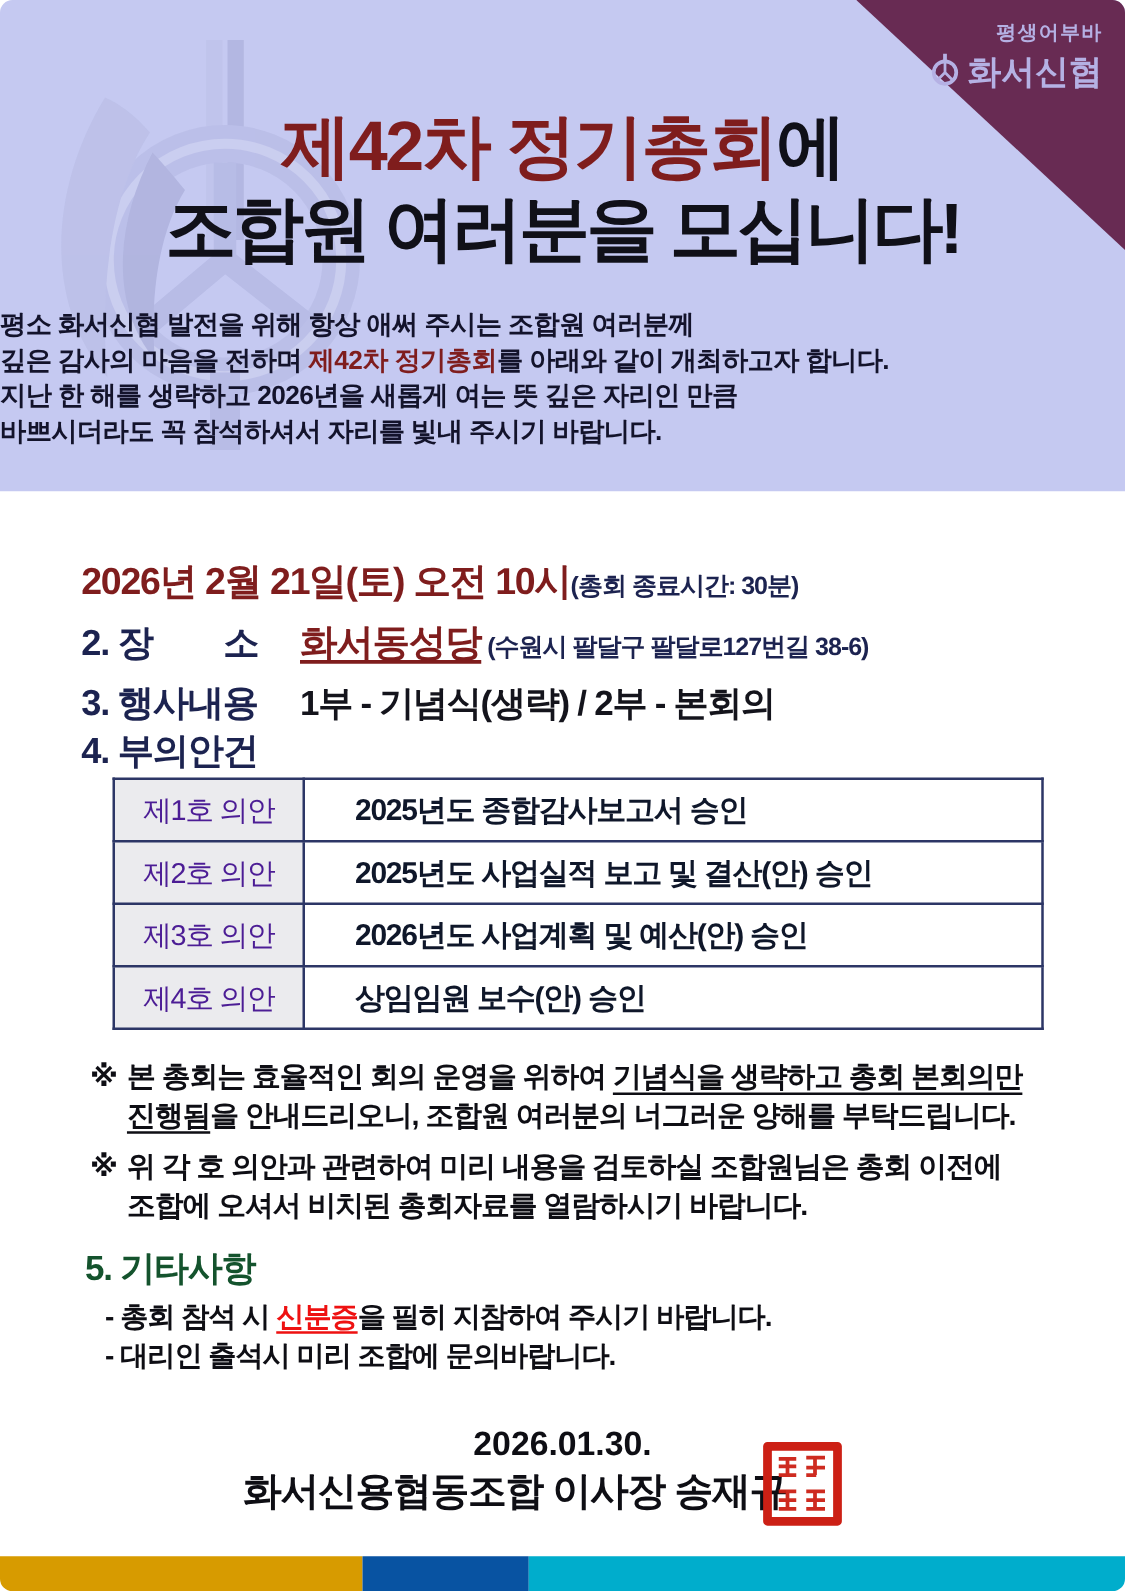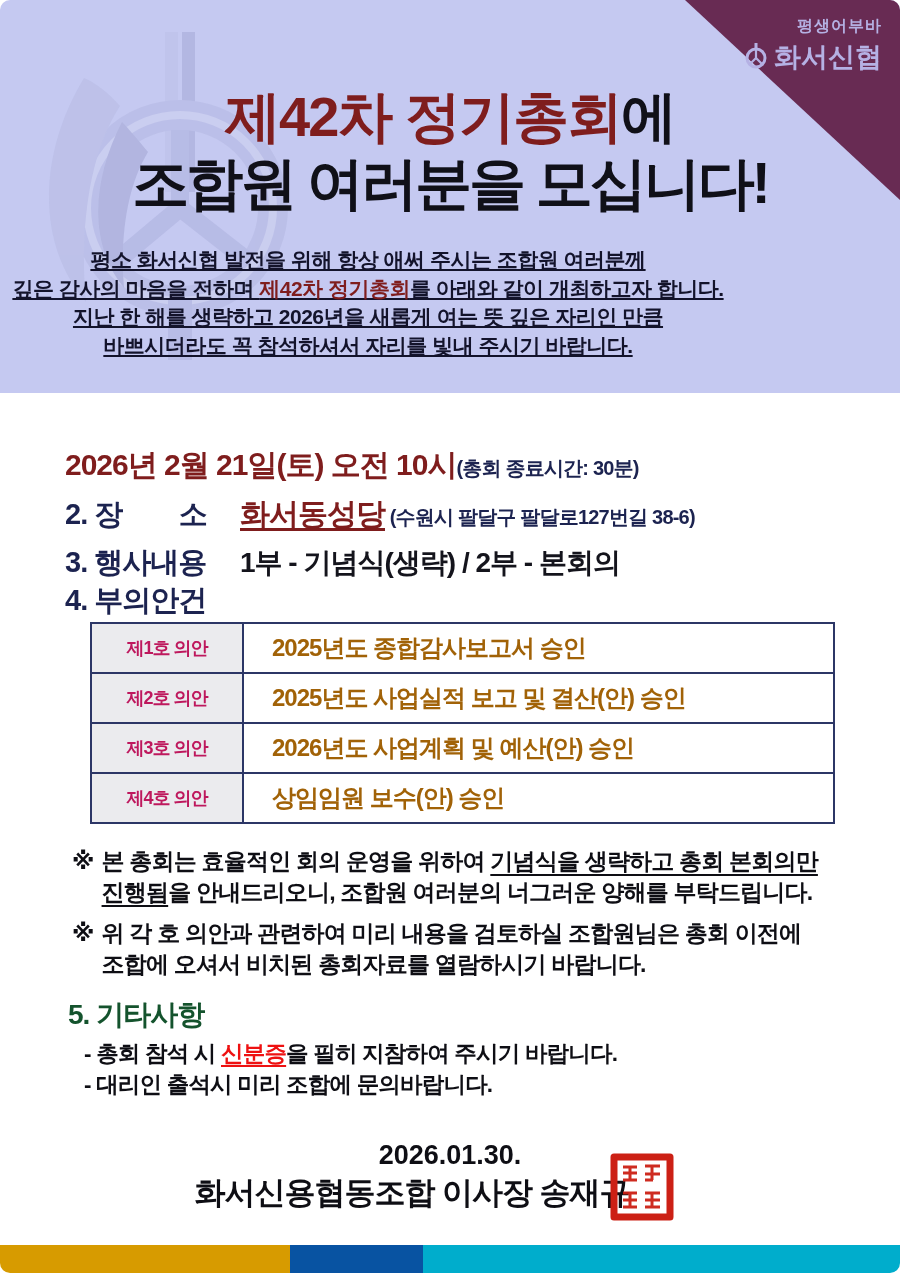--- a/index.html
+++ b/index.html
@@ -15,34 +15,34 @@
     -webkit-clip-path:polygon(25px 0,240px 0,240px 200px);clip-path:polygon(25px 0,240px 0,240px 200px);
   }
   .brand{position:absolute;right:18px;top:16px;text-align:right;color:#b5b1e4;}
   .brand .tagline{font-size:16px;font-weight:700;letter-spacing:1px;margin-bottom:2px;}
   .brand .brandrow{display:flex;align-items:center;justify-content:flex-end;gap:3px;}
   .brand .brandname{font-size:27px;font-weight:800;letter-spacing:0px;}
   .title{position:absolute;left:0;top:84px;width:900px;text-align:center;line-height:1.18;}
   .title .t1{font-size:56px;font-weight:900;letter-spacing:-2px;}
   .title .t2{font-size:57px;font-weight:900;letter-spacing:-3px;color:#101018;}
   .blue{color:#7f1d1d;}
-  .intro{position:absolute;left:0;top:246px;width:736px;text-align:center;
-    font-size:21px;font-weight:700;color:#13132b;line-height:28.5px;letter-spacing:-0.5px;text-decoration:underline;}
+  .intro{position:absolute;left:0;top:246px;width:736px;
+    font-size:21px;font-weight:700;color:#13132b;line-height:28.5px;letter-spacing:-0.5px;}
   
   .item{position:absolute;left:65px;display:flex;align-items:baseline;}
   .item .lbl{font-size:29px;font-weight:800;color:#1c2350;white-space:pre;min-width:175px;letter-spacing:-1px;}
   .item .val{font-size:30px;font-weight:800;letter-spacing:-1px;white-space:pre;}
   .item .val.blue-u{text-decoration:underline;text-underline-offset:4px;}
   .item .sfx{font-size:20px;font-weight:800;color:#1c2350;letter-spacing:-0.8px;white-space:pre;}
   .item .val.dark{color:#14141c;font-size:28px;}
   
   .agtable{position:absolute;left:90px;top:622px;width:745px;border:2px solid #2c3666;border-collapse:collapse;}
   .agtable td{border:2px solid #2c3666;height:46px;}
-  .agtable .no{width:148px;background:#ebebee;text-align:center;font-size:18px;font-weight:700;color:#be185d;letter-spacing:-1px;}
-  .agtable .desc{padding-left:28px;font-size:24px;font-weight:700;color:#a16207;letter-spacing:-1px;}
+  .agtable .no{width:148px;background:#ebebee;text-align:center;font-size:23px;font-weight:400;color:#4c1d95;letter-spacing:-1px;}
+  .agtable .desc{padding-left:40px;font-size:24px;font-weight:700;color:#0f172a;letter-spacing:-1px;}
   
   .note{position:absolute;left:72px;width:790px;font-size:23px;font-weight:800;color:#0e0e14;
     line-height:31px;letter-spacing:-0.8px;display:flex;}
   .note .mk{margin-right:8px;}
   .u{text-decoration:underline;text-underline-offset:5px;}
   
   .etc-title{position:absolute;left:68px;top:996px;font-size:28px;font-weight:900;color:#14532d;letter-spacing:-1px;}
   .bullet{position:absolute;left:84px;font-size:22.5px;font-weight:800;color:#0e0e14;letter-spacing:-0.8px;}
   .red-u{color:#ee1111;text-decoration:underline;text-underline-offset:4px;}
   

